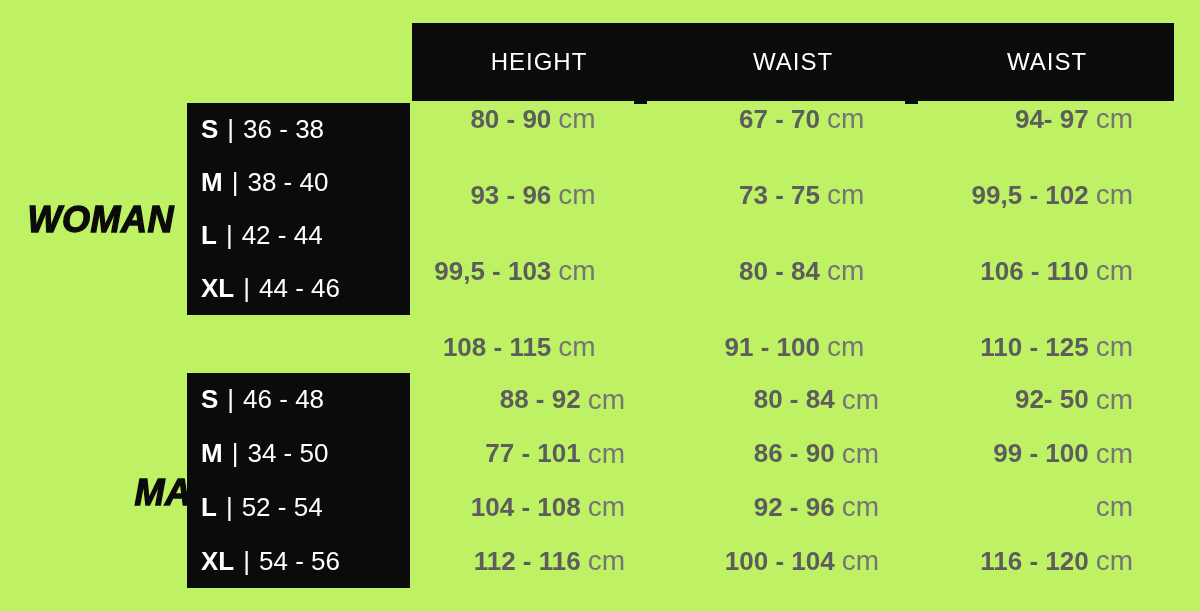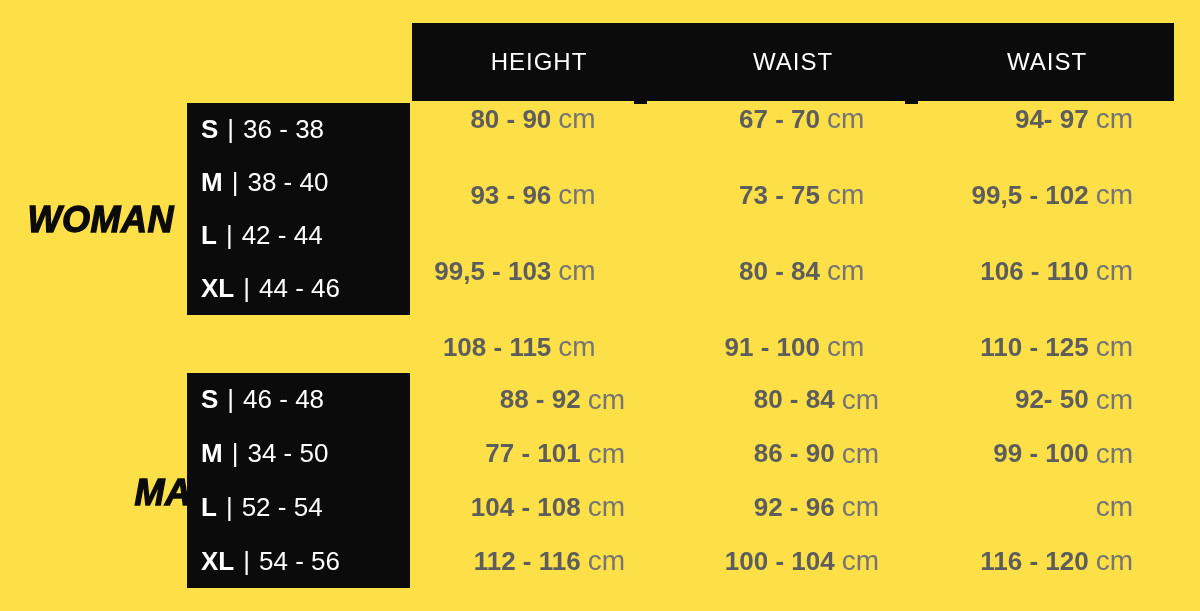--- a/index.html
+++ b/index.html
@@ -1,20 +1,20 @@
 <!DOCTYPE html>
 <html><head>
 <meta charset="utf-8">
 <style>
   html, body { margin: 0; padding: 0; background: #ffffff; }
   .canvas {
     position: relative;
     width: 1200px;
     height: 611px;
-    background: #fde047;
+    background: #bef264;
     overflow: hidden;
     font-family: "Liberation Sans", "DejaVu Sans", sans-serif;
   }
 
   
   .header {
     position: absolute;
     left: 412px; top: 23px;
     width: 762px; height: 78px;
     background: #0b0b0b;

